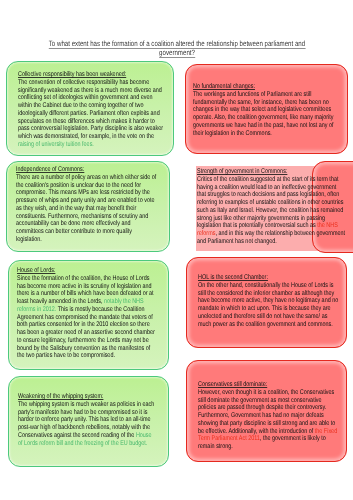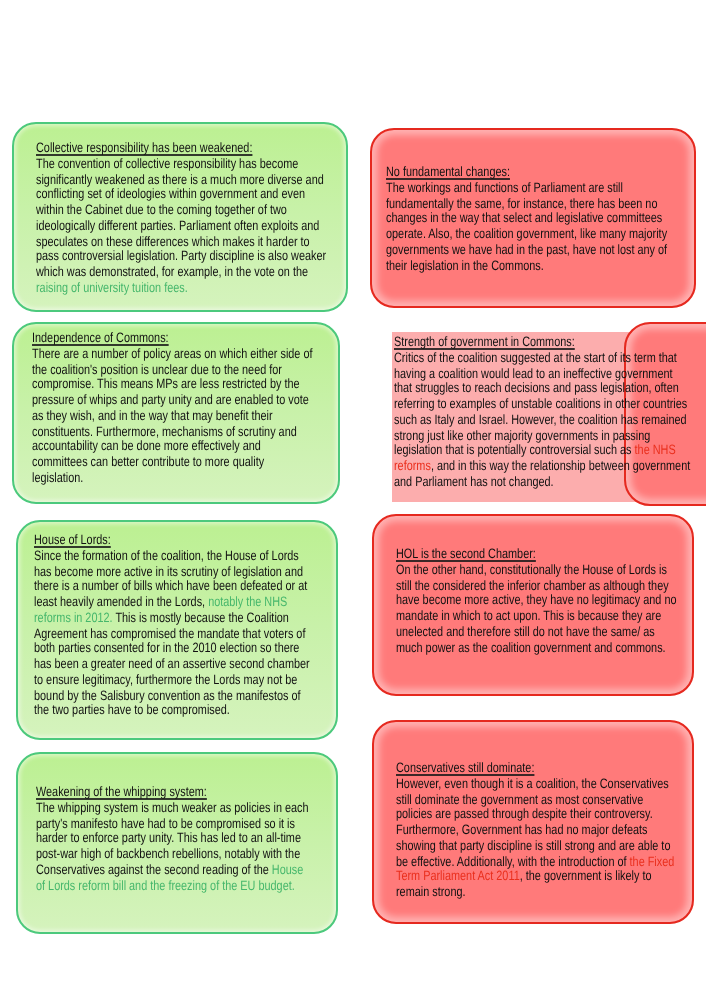--- a/index.html
+++ b/index.html
@@ -39,20 +39,23 @@
     border:1px solid #e5291f;border-radius:13px;
     box-shadow:inset 0 0 3.5px 2.6px rgba(255,255,255,0.42);}
   .gl{color:#46b76c;}
   .rl{color:#ea2f1d;}
 </style>
 </head>
 <body>
 
 <div class="page">
 
+  <div class="title">
+    <span class="sc"><u>To what extent has the formation of a coalition altered the relationship between parliament and government?</u></span>
+  </div>
 
   <div class="box green" style="left:6px;top:61px;width:168px;height:95px;">
     <div class="inner" style="left:11px;top:9px;width:183px;">
       <p><span class="bt"><span>Collective responsibility has been weakened:</span></span><span>The convention of collective responsibility has become significantly weakened as there is a much more diverse and conflicting set of ideologies within government and even within the Cabinet due to the coming together of two ideologically different parties. Parliament often exploits and speculates on these differences which makes it harder to pass controversial legislation. Party discipline is also weaker which was demonstrated, for example, in the vote on the </span><span class="gl">raising of university tuition fees.</span></p>
     </div>
   </div>
 
   <div class="box pink" style="left:185px;top:64px;width:163px;height:90px;">
     <div class="inner" style="left:7px;top:18px;width:182px;">
       <p><span class="bt"><span>No fundamental changes:</span></span><span>The workings and functions of Parliament are still fundamentally the same, for instance, there has been no changes in the way that select and legislative committees operate. Also, the coalition government, like many majority governments we have had in the past, have not lost any of their legislation in the Commons.</span></p>

